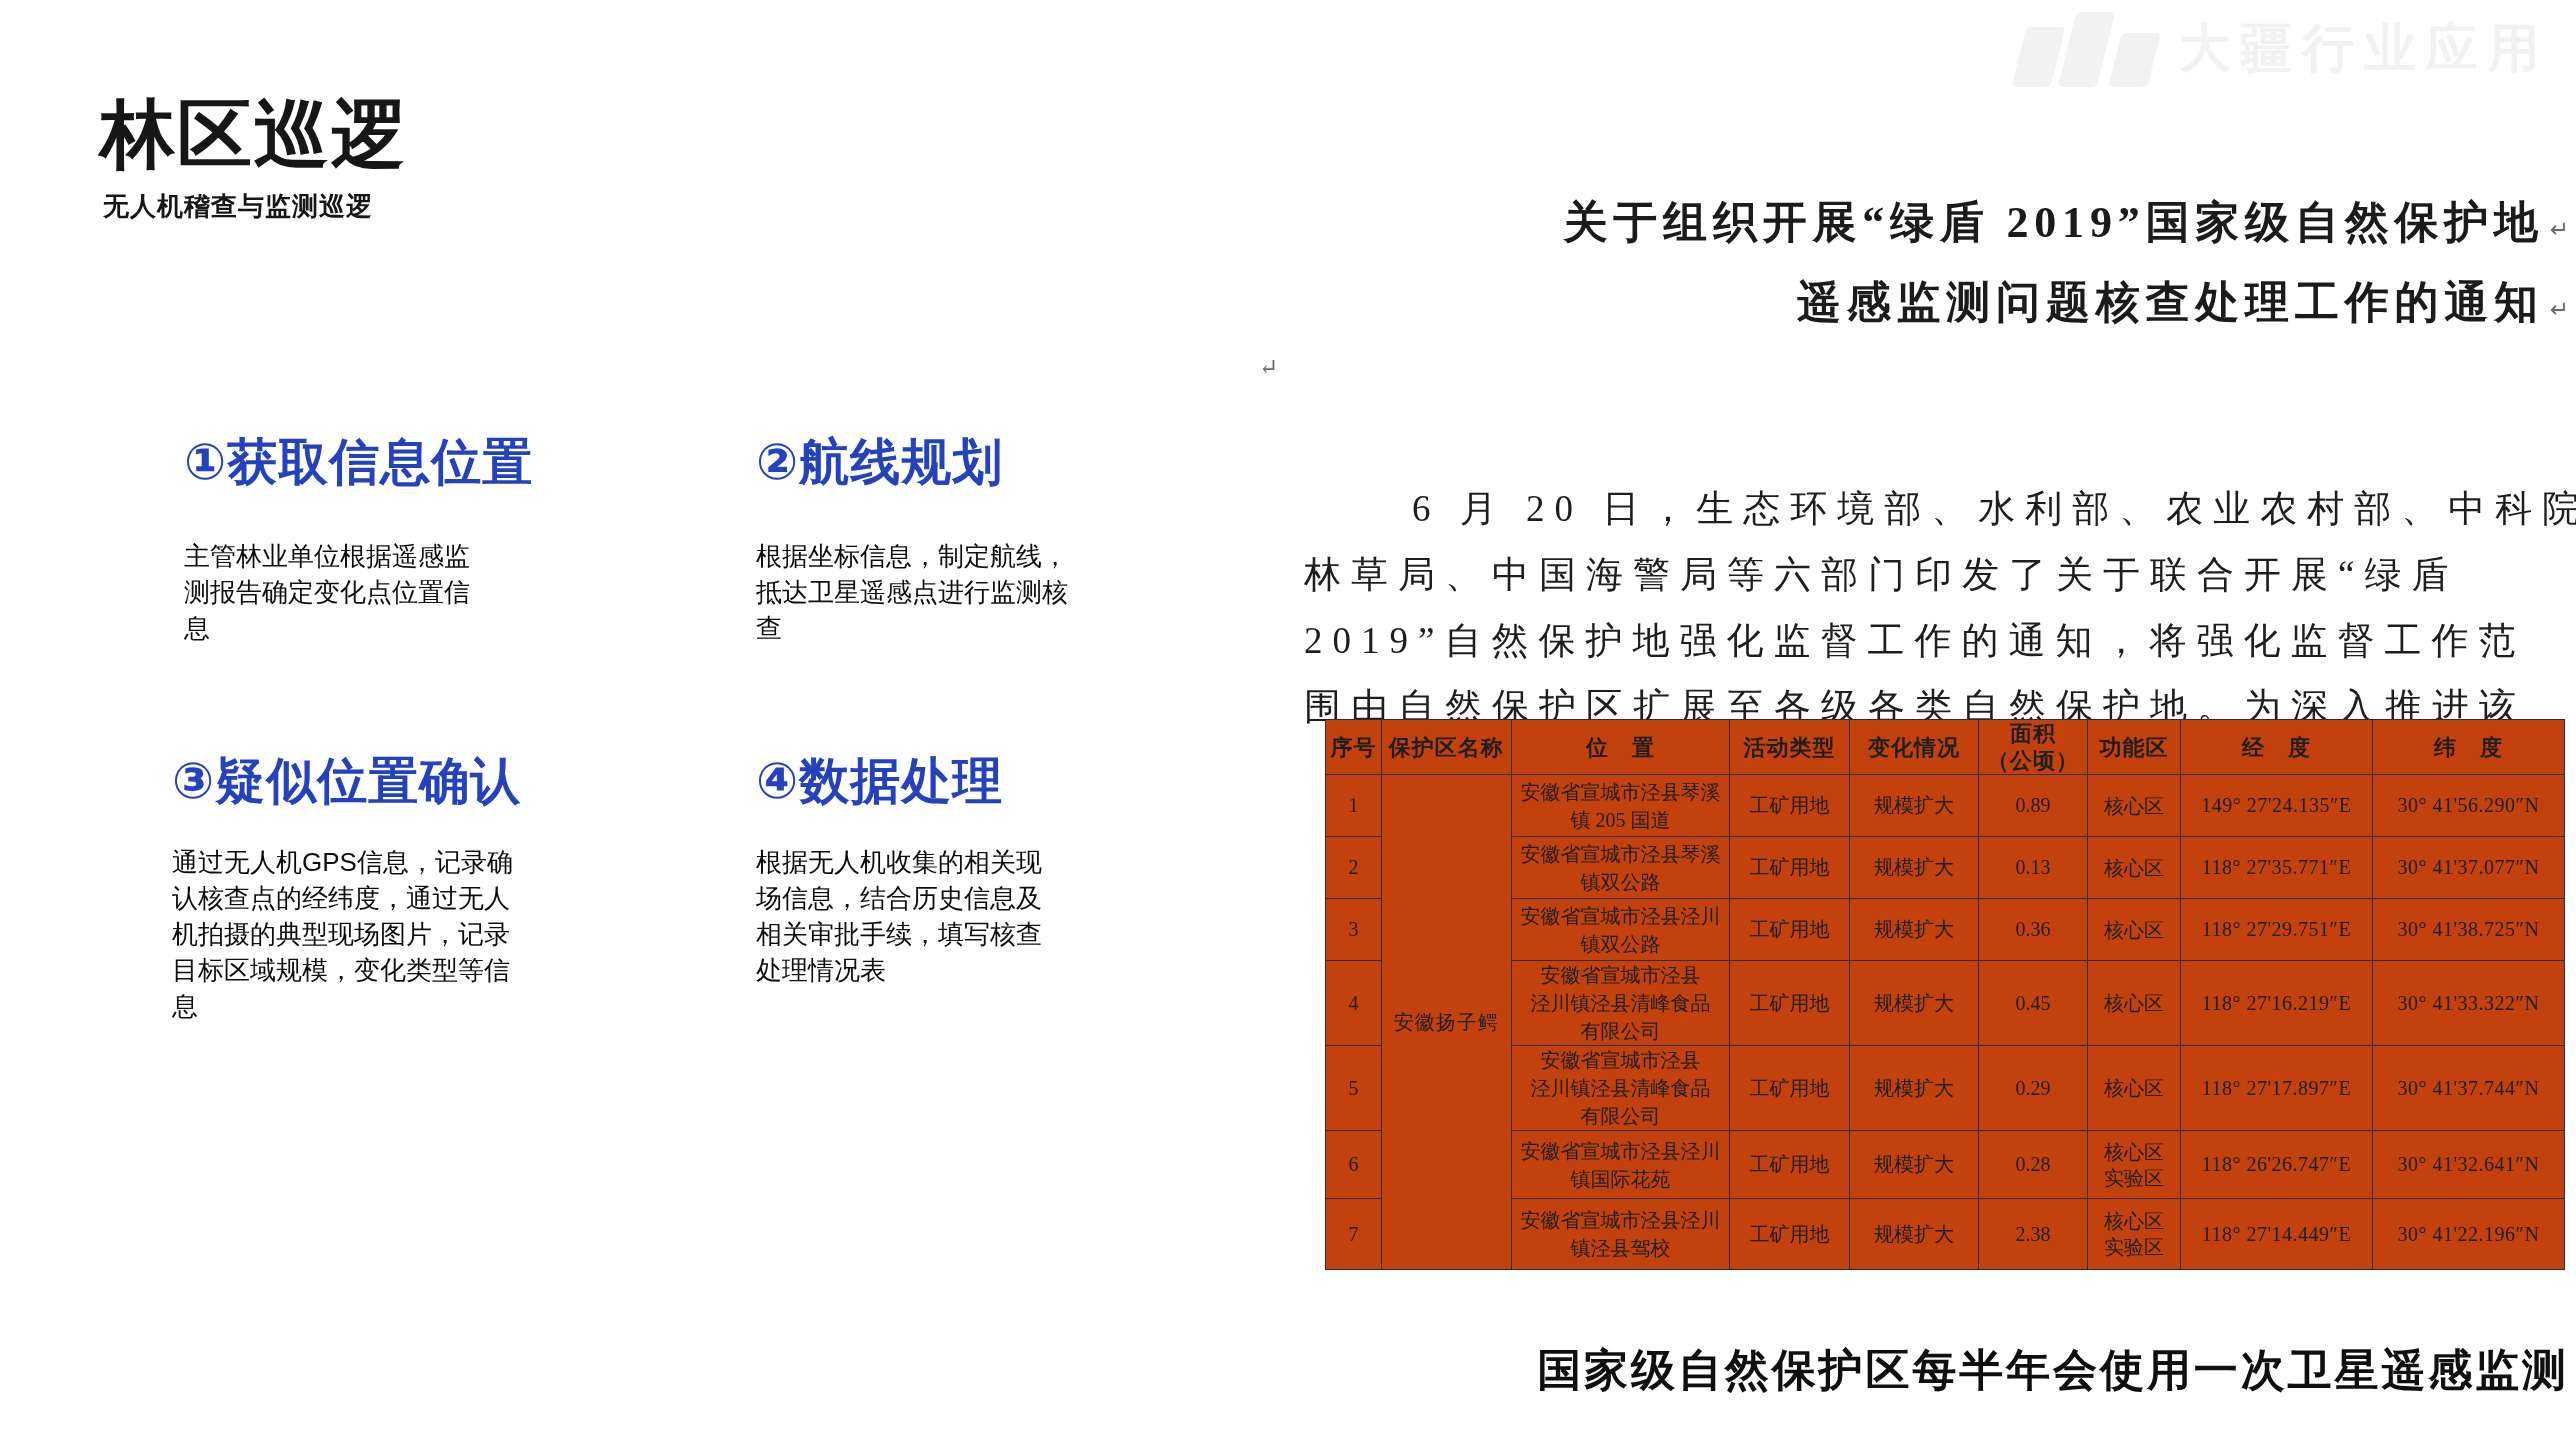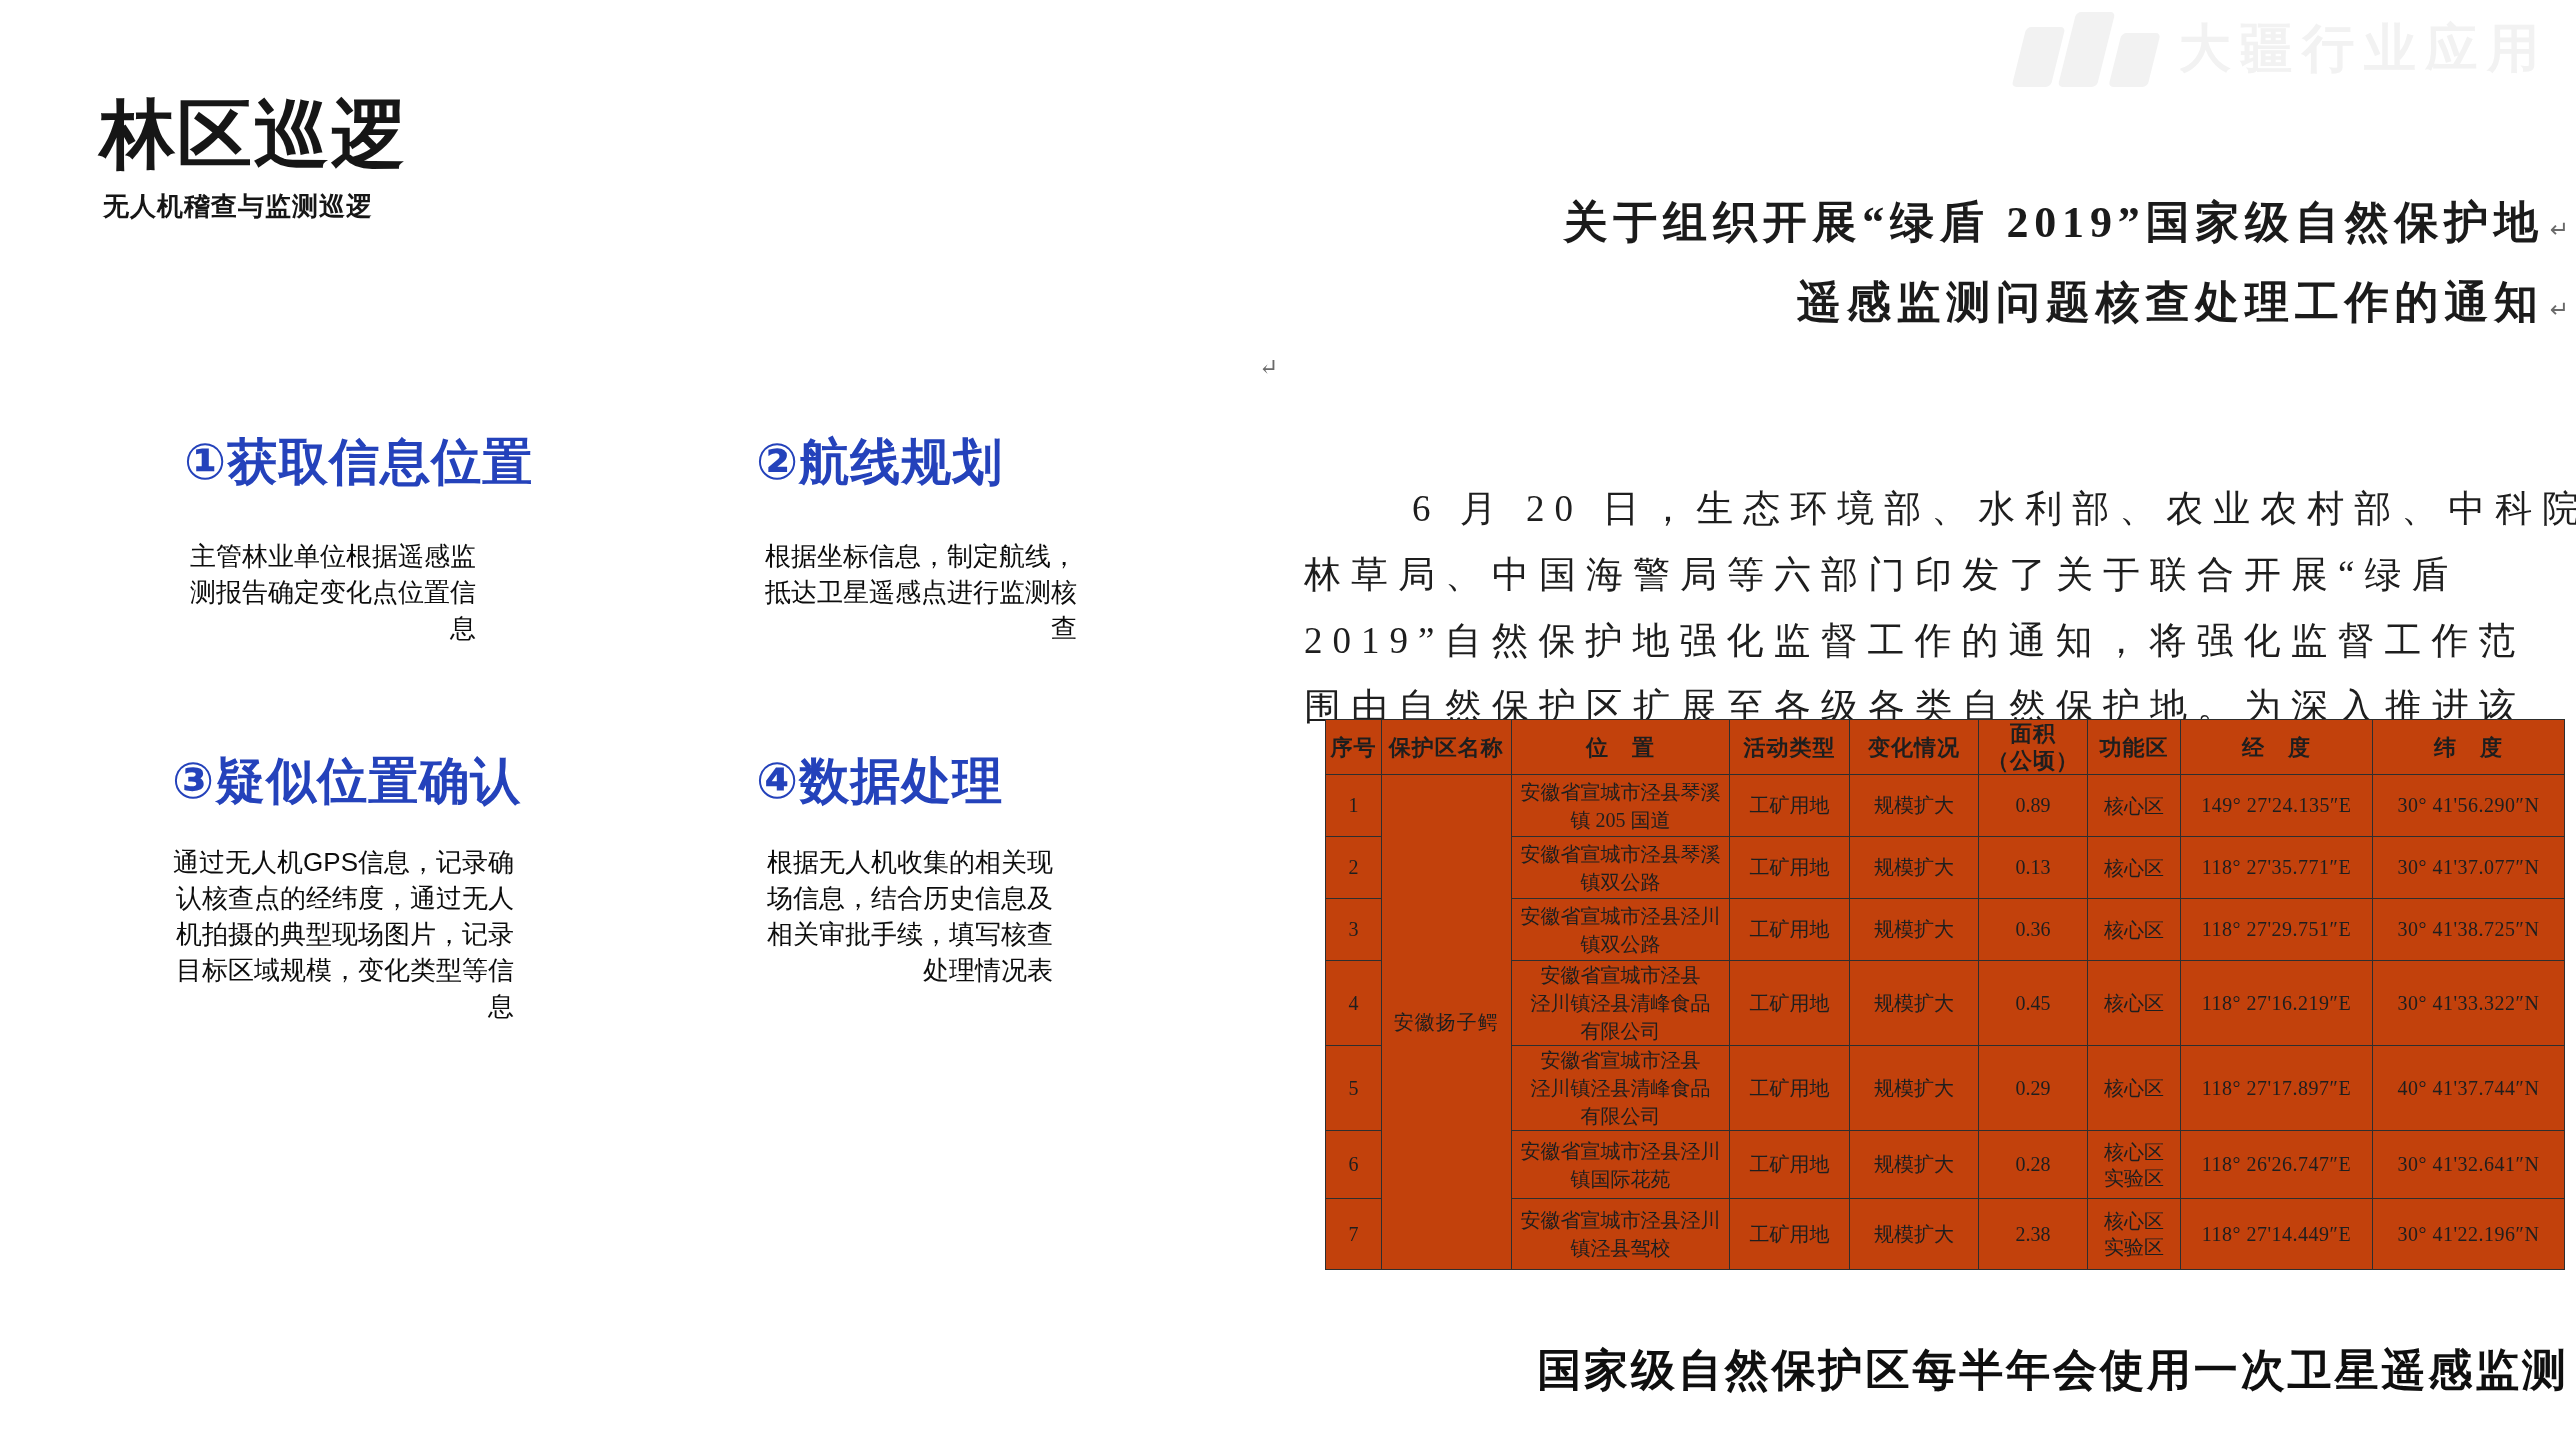--- a/index.html
+++ b/index.html
@@ -16,21 +16,21 @@
   .wm-text{font-size:52px;font-weight:700;color:#f2f2f2;letter-spacing:9.7px;white-space:nowrap;}
   
   .slide-title{position:absolute;left:100px;top:85px;margin:0;font-size:75px;font-weight:900;letter-spacing:1.9px;color:#161616;}
   .slide-subtitle{position:absolute;left:103px;top:189px;font-size:26px;font-weight:800;letter-spacing:1px;color:#161616;}
   .step{position:absolute;}
   .step-pos-1{left:184px;top:429px;}
   .step-pos-2{left:756px;top:429px;}
   .step-pos-3{left:172px;top:748px;}
   .step-pos-4{left:756px;top:748px;}
   .step-heading{font-size:50px;font-weight:700;letter-spacing:1px;white-space:nowrap;}
-  .step-body{margin:0;font-size:26px;line-height:36px;color:#0d0d0d;font-weight:500;text-align:right;}
+  .step-body{margin:0;font-size:26px;line-height:36px;color:#0d0d0d;font-weight:500;}
   .row-top .step-body{margin-top:42px;}
   .row-bottom .step-body{margin-top:29px;}
   .step-pos-1 .step-body{width:292px;}
   .step-pos-2 .step-body{width:321px;}
   .step-pos-3 .step-body{width:342px;}
   .step-pos-4 .step-body{width:297px;}
   
   .doc{position:absolute;left:1265px;top:87px;width:1304px;height:1352px;
        font-family:"Liberation Serif","DejaVu Serif",serif;color:#1e1e1e;}
   .doc-title{position:absolute;left:0;top:99px;width:100%;text-align:right;
@@ -188,21 +188,21 @@
       <tr>
         <td>5</td>
         <td class="cell-loc">安徽省宣城市泾县
 泾川镇泾县清峰食品
 有限公司</td>
         <td>工矿用地</td>
         <td>规模扩大</td>
         <td>0.29</td>
         <td class="cell-zone">核心区</td>
         <td class="cell-coord">118° 27'17.897″E</td>
-        <td class="cell-coord">40° 41'37.744″N</td>
+        <td class="cell-coord">30° 41'37.744″N</td>
       </tr>
       <tr>
         <td>6</td>
         <td class="cell-loc">安徽省宣城市泾县泾川
 镇国际花苑</td>
         <td>工矿用地</td>
         <td>规模扩大</td>
         <td>0.28</td>
         <td class="cell-zone">核心区
 实验区</td>

